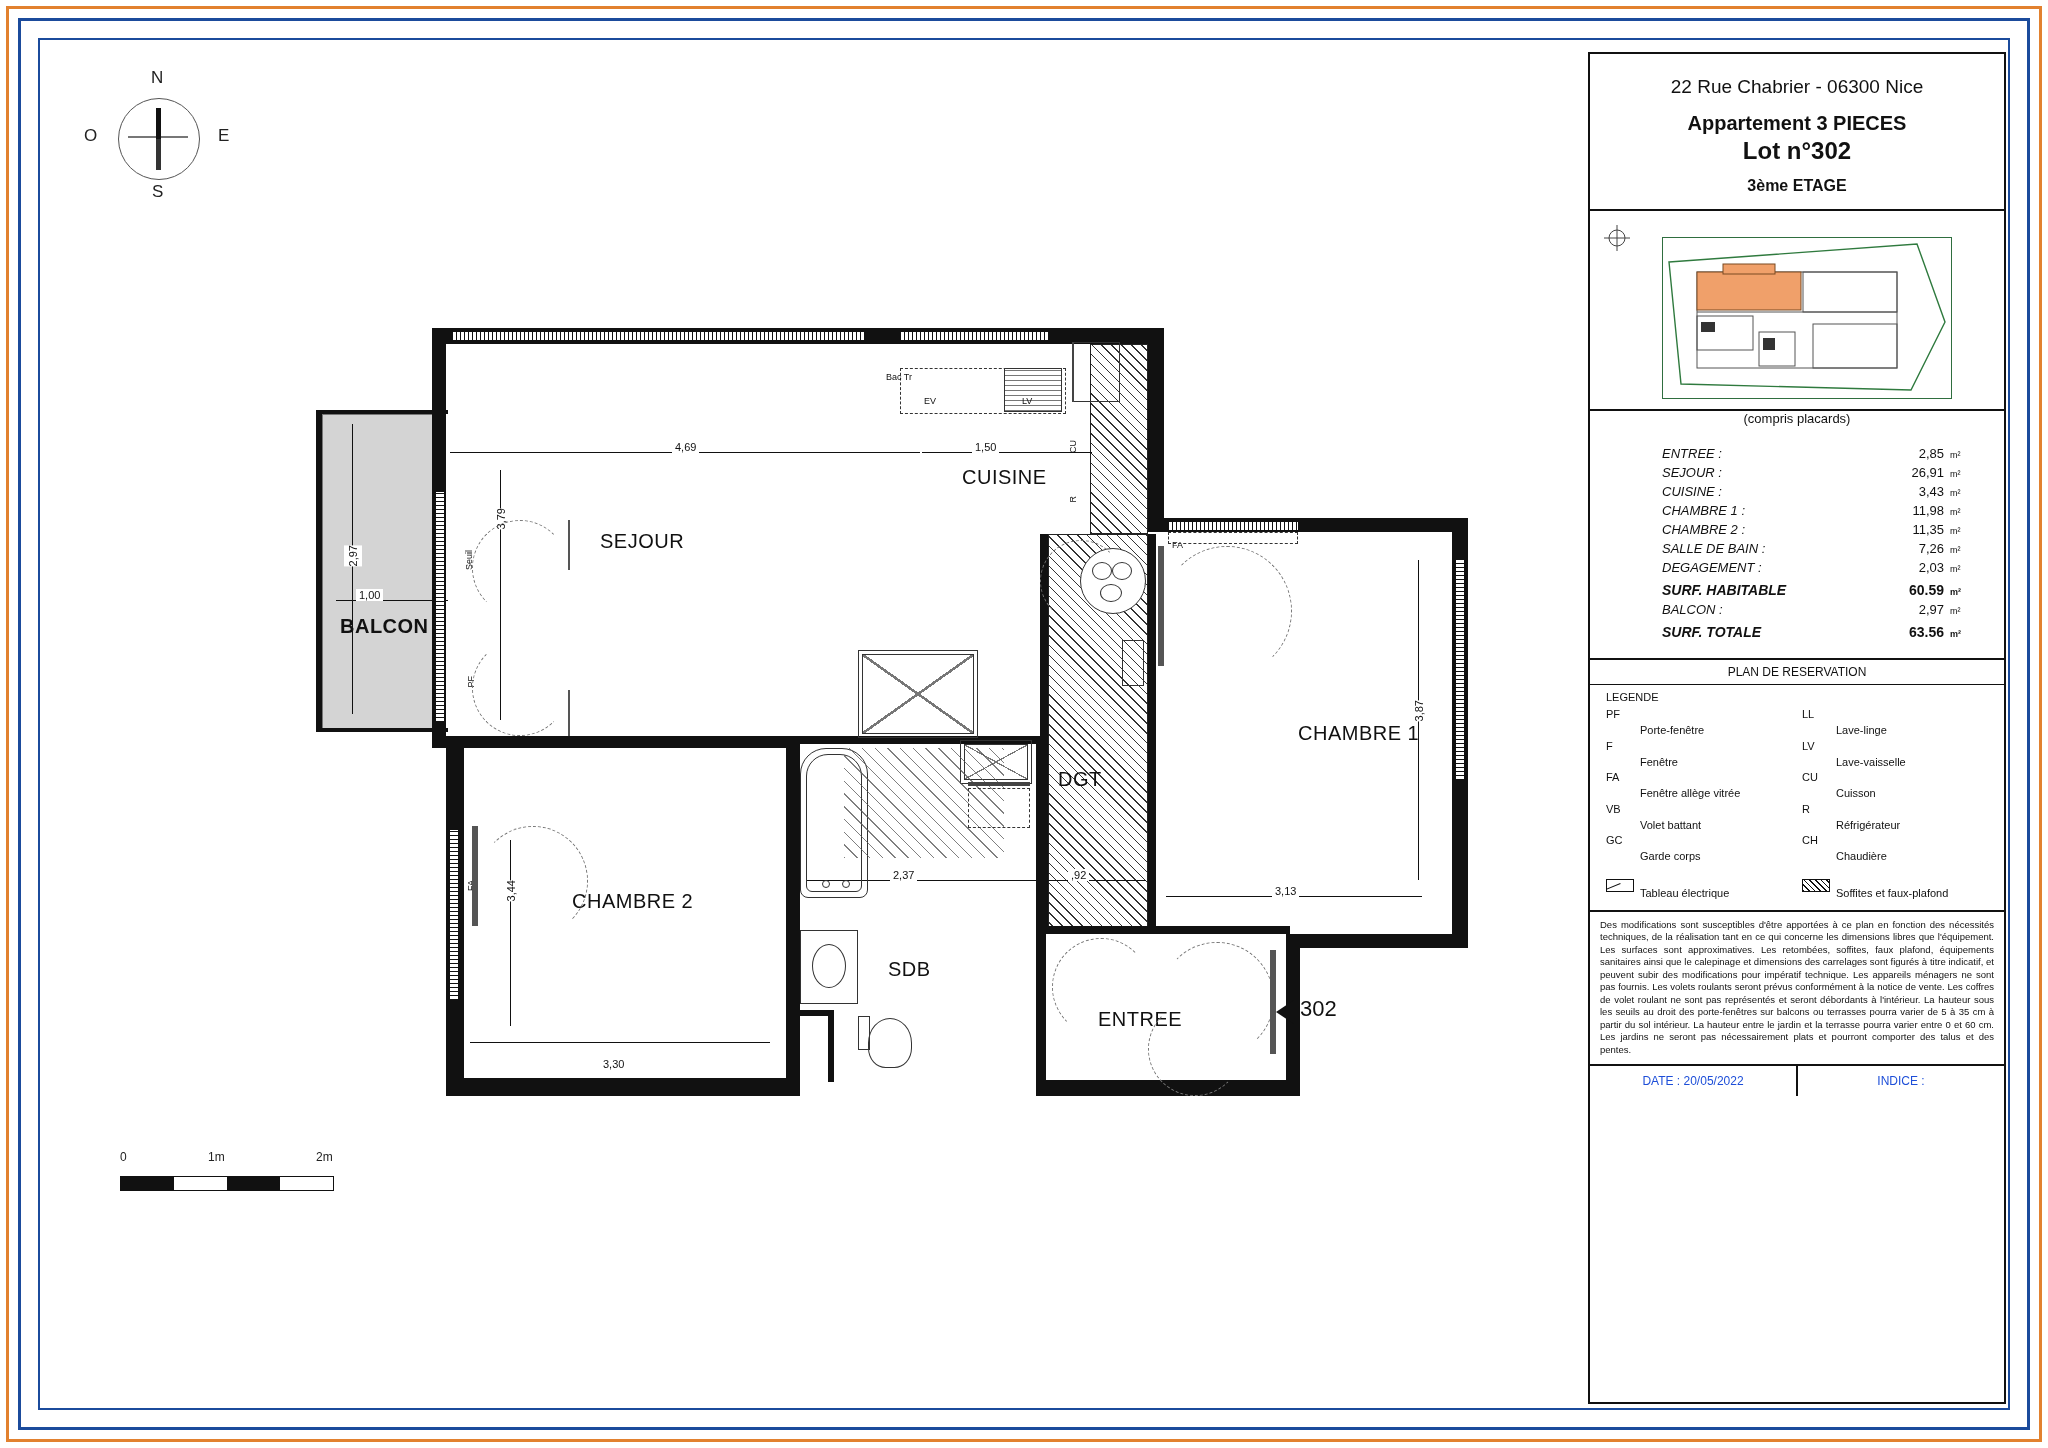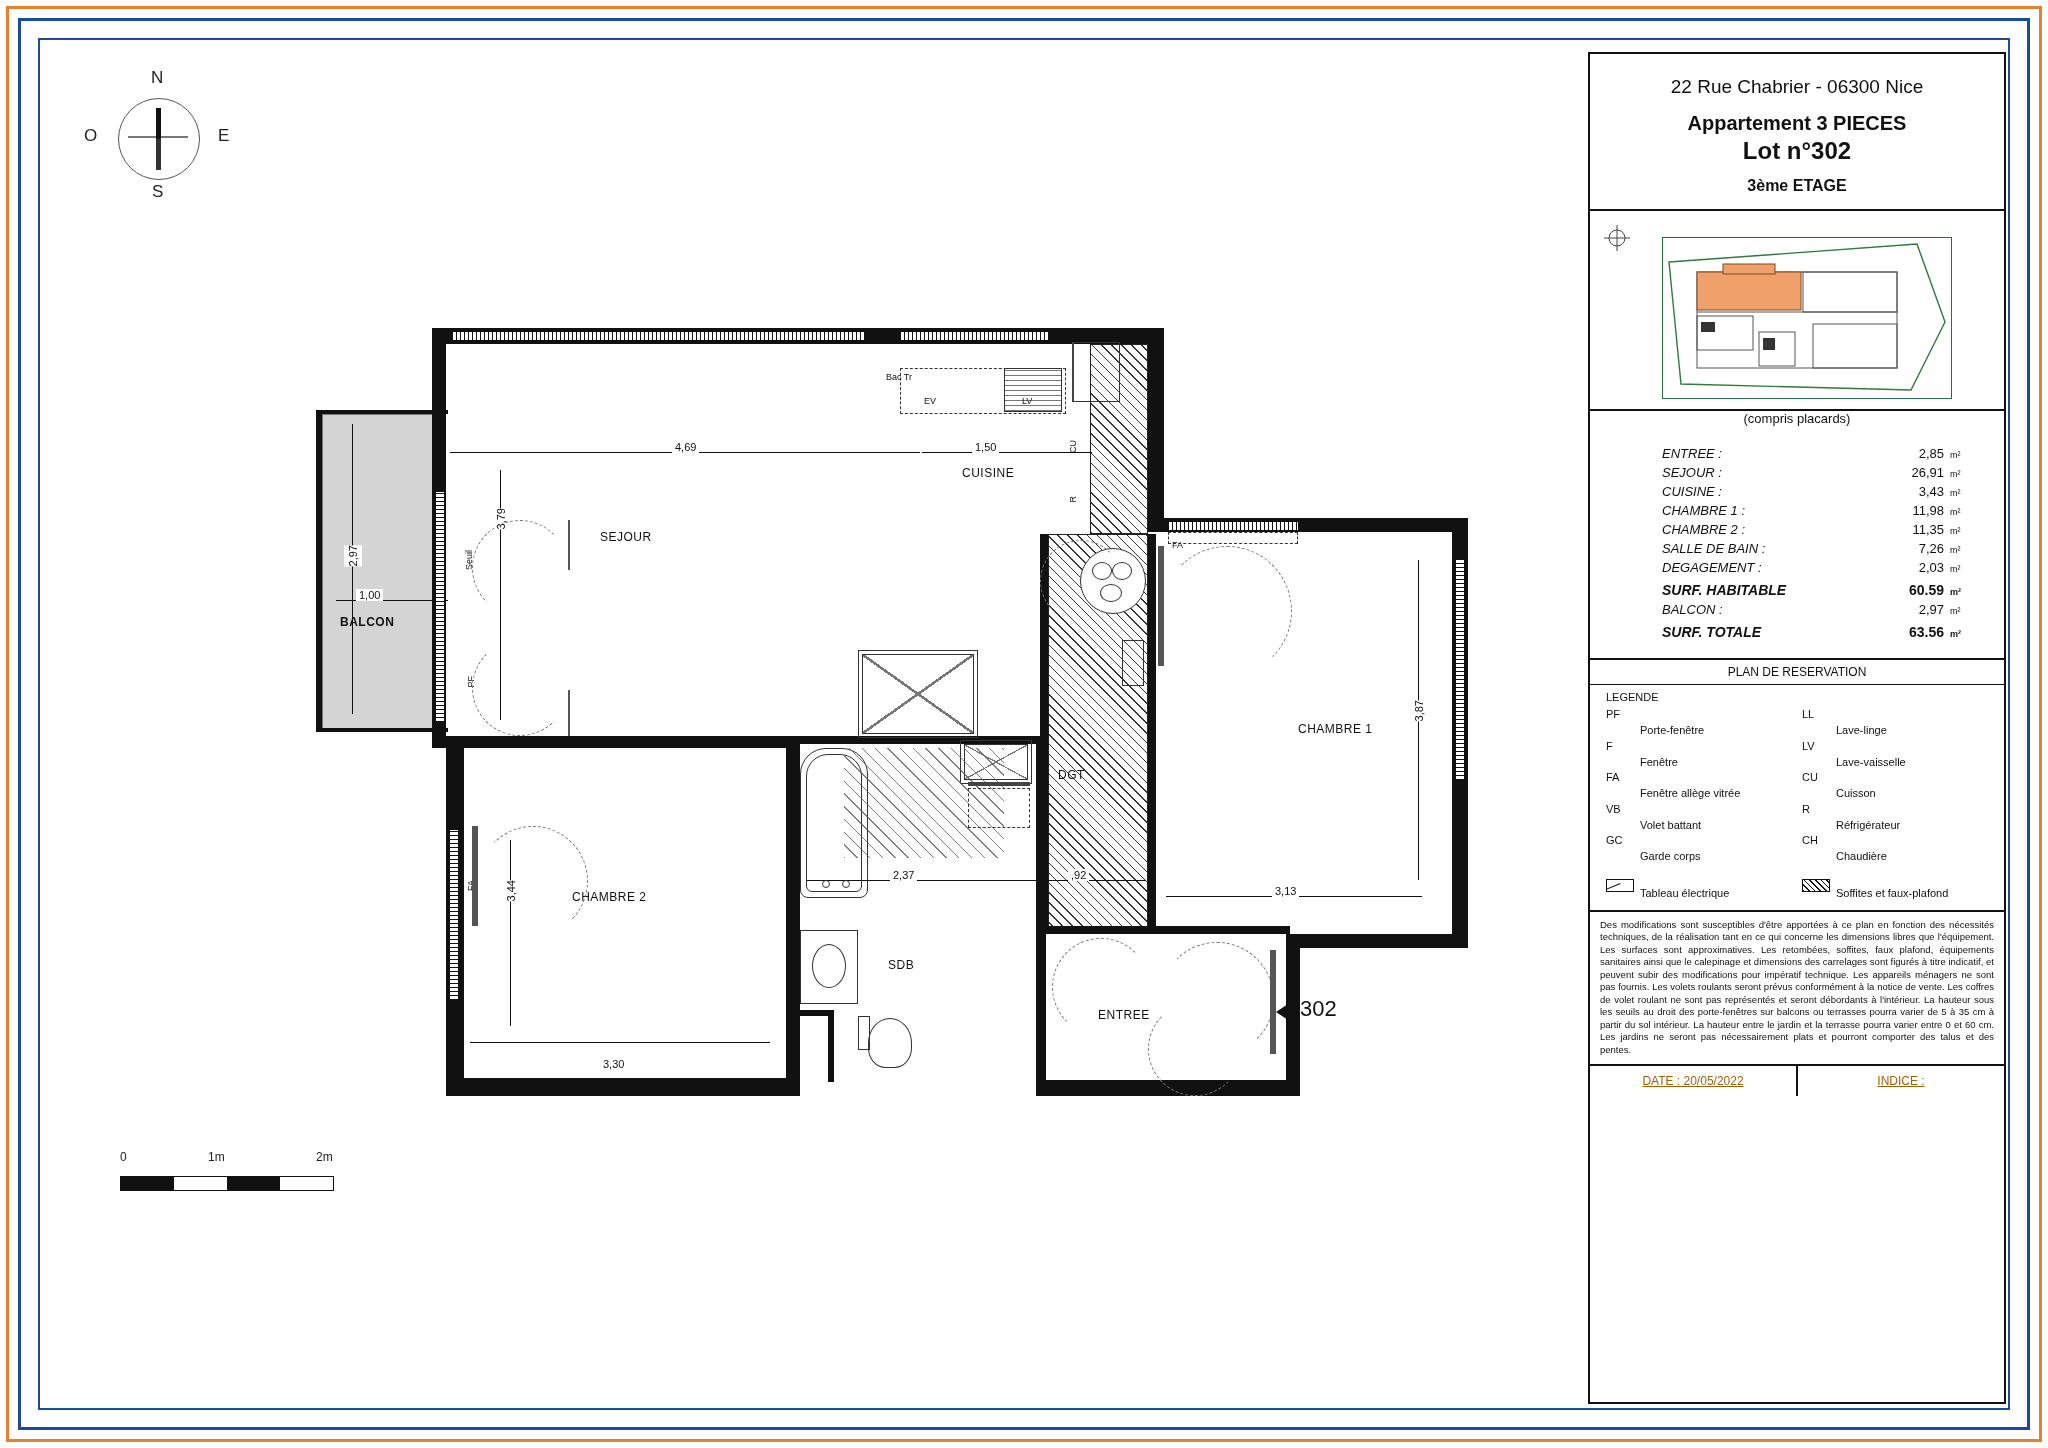--- a/index.html
+++ b/index.html
@@ -91,21 +91,21 @@
   }
   .sym-hatch{
     width:26px;height:11px;border:1px solid #111;
     background:repeating-linear-gradient(45deg,#111 0 1px,transparent 1px 4px);
   }
   .notice{
     font-size:9.5px;color:#111;line-height:1.32;text-align:justify;
     padding:7px 10px 7px 10px;
   }
   .footer{
-    display:flex;font-size:12px;color:#a16207;text-decoration:underline;
+    display:flex;font-size:12px;color:#1d4ed8;
   }
   .footer .f1{flex:1;text-align:center;padding:8px 0;border-right:2px solid #111;}
   .footer .f2{flex:1;text-align:center;padding:8px 0;}
 
   
   .compass{position:absolute;left:78px;top:70px;width:160px;height:140px;}
   .compass .circle{
     position:absolute;left:40px;top:28px;width:80px;height:80px;border:1.5px solid #555;border-radius:50%;
   }
   .compass .needle{
@@ -131,21 +131,21 @@
   .sb-bar{position:absolute;left:0;top:26px;width:212px;height:13px;border:1px solid #111;display:flex;}
   .sb-seg{flex:1;}
   .sb-dark{background:#111;}
   .sb-light{background:#fff;}
 
   
   .plan{position:absolute;left:0;top:0;width:1570px;height:1448px;}
   .wall{position:absolute;background:#111;}
   .thin{position:absolute;background:#111;}
   .room-label{
-    position:absolute;font-size:12px;color:#111;letter-spacing:0.5px;white-space:nowrap;
+    position:absolute;font-size:20px;color:#111;letter-spacing:0.5px;white-space:nowrap;
   }
   .tiny-label{position:absolute;font-size:9px;color:#111;white-space:nowrap;}
   .dim{
     position:absolute;font-size:11px;color:#111;background:#fff;padding:0 3px;white-space:nowrap;
   }
   .dimline{position:absolute;background:#111;height:1px;}
   .dimlinev{position:absolute;background:#111;width:1px;}
   .vert{
     writing-mode:vertical-rl;transform:rotate(180deg);
   }

